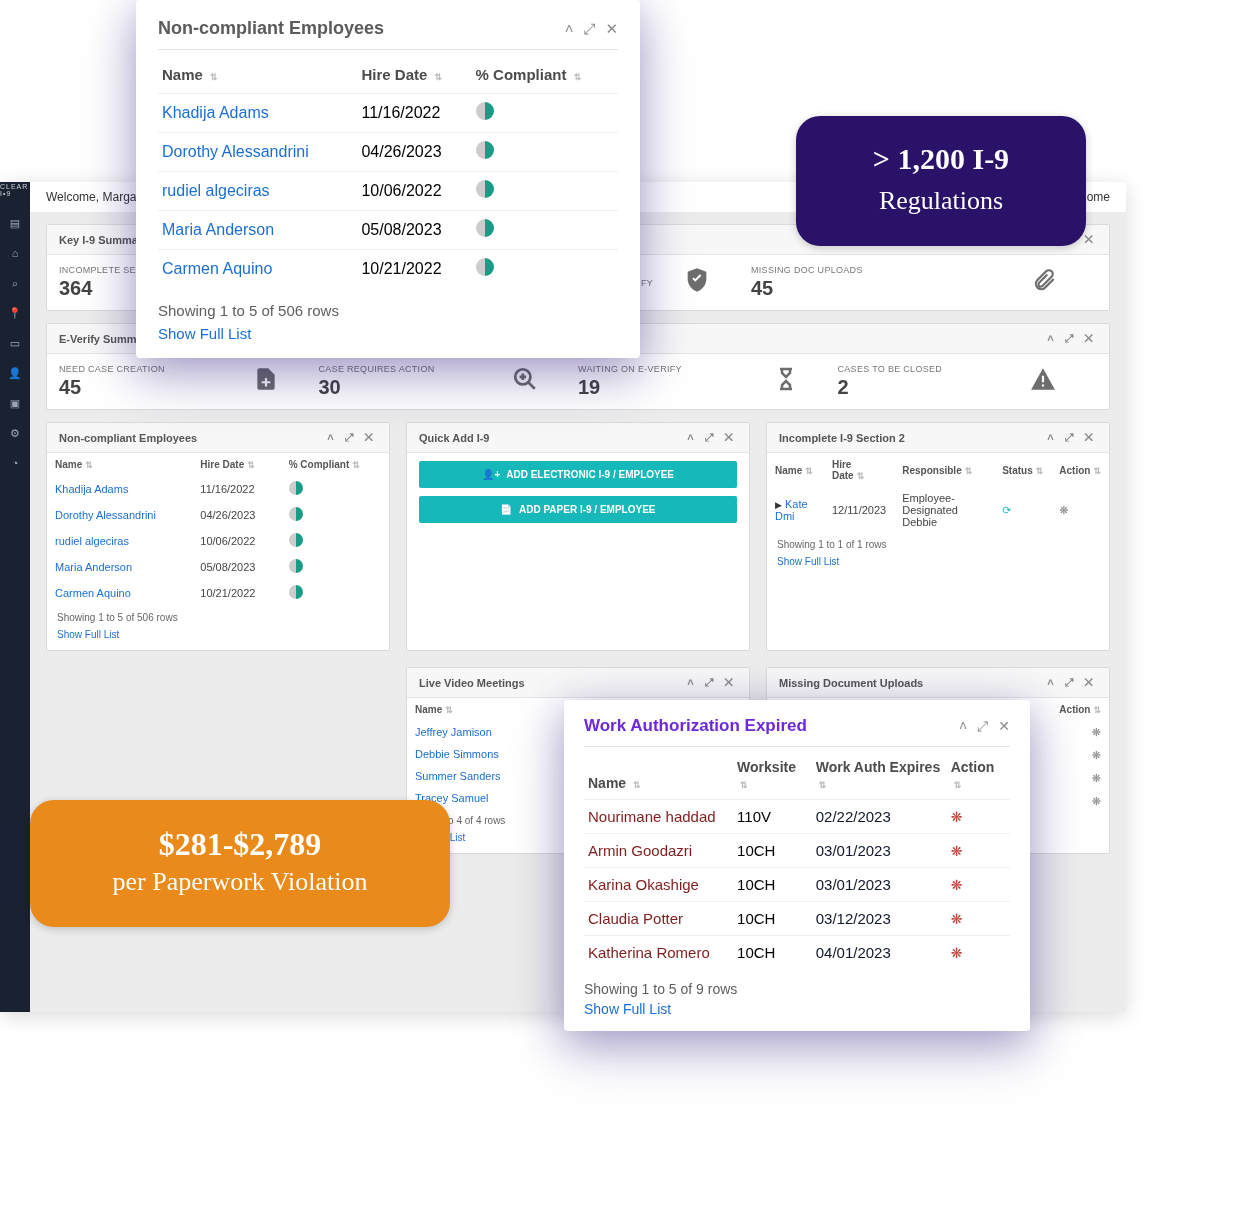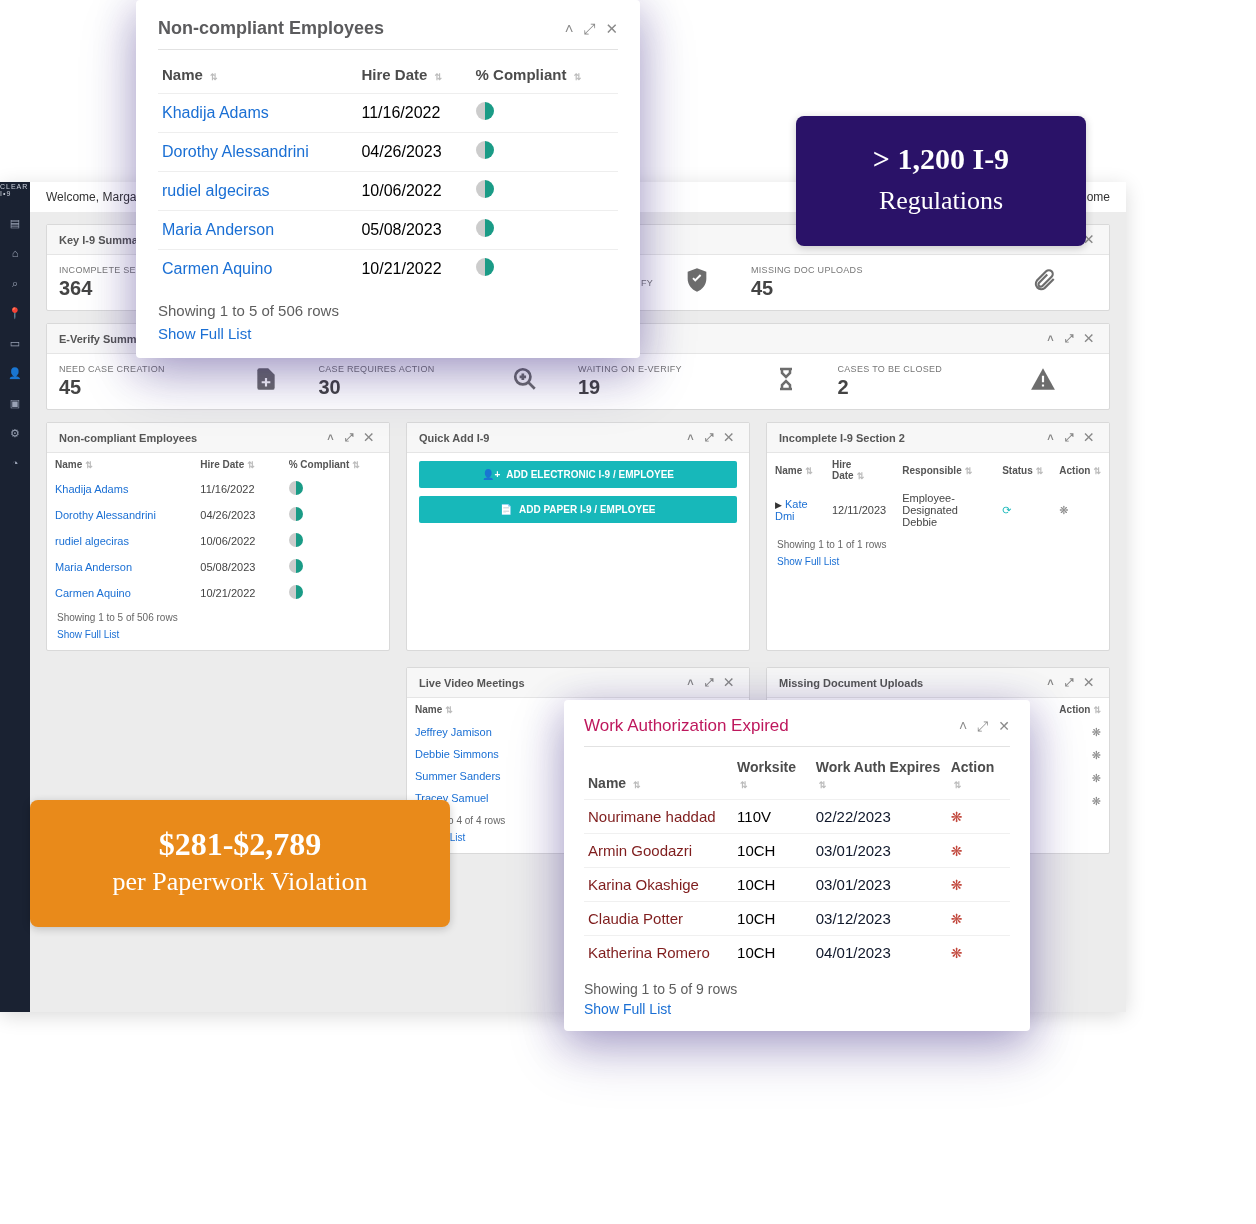--- a/index.html
+++ b/index.html
@@ -124,36 +124,36 @@
 
   
   #float-wa {
     top: 700px; left: 564px; width: 466px;
     padding: 0 0 14px 0;
   }
   #float-wa .fc-hd {
     padding: 16px 20px 10px;
     display:flex; justify-content:space-between; align-items:center;
   }
-  #float-wa .fc-hd h3 { font-size:17px; font-weight:400; color:#be185d; }
+  #float-wa .fc-hd h3 { font-size:17px; font-weight:700; color:#6d28d9; }
   #float-wa .fc-hd .ctrls { color:#8a8a8a; display:flex; gap:10px; font-size:14px;}
   #float-wa .fc-table { padding: 0 20px; }
   #float-wa table { width:100%; border-collapse:collapse; }
   #float-wa th { text-align:left; font-size:14px; font-weight:700; color:#4c4c4c; padding:12px 4px 8px; border-top:1px solid #e2e2e2; vertical-align:bottom;}
   #float-wa td { font-size:15px; padding:8px 4px; border-top:1px solid #f0f0f0;}
   #float-wa td.name { color:#7f1d1d; font-weight:500; cursor:pointer;}
   #float-wa td.date { color:#0f172a; }
   #float-wa .gear { color:#c1453a; font-size:14px;}
   #float-wa .showing { font-size:14px; color:#5e5e5e; padding:12px 20px 4px;}
   #float-wa .fulllist { font-size:14px; font-weight:500; padding:0 20px;}
 
   
   .callout {
     position:absolute;
-    border-radius:8px;
+    border-radius:24px;
     color:#fff;
     text-align:center;
     box-shadow: 0 2px 8px rgba(0,0,0,0.2);
   }
   #callout-reg {
     top:116px; right:170px;
     background:#2a1268;
     width:290px;
     padding:26px 20px 30px;
   }

